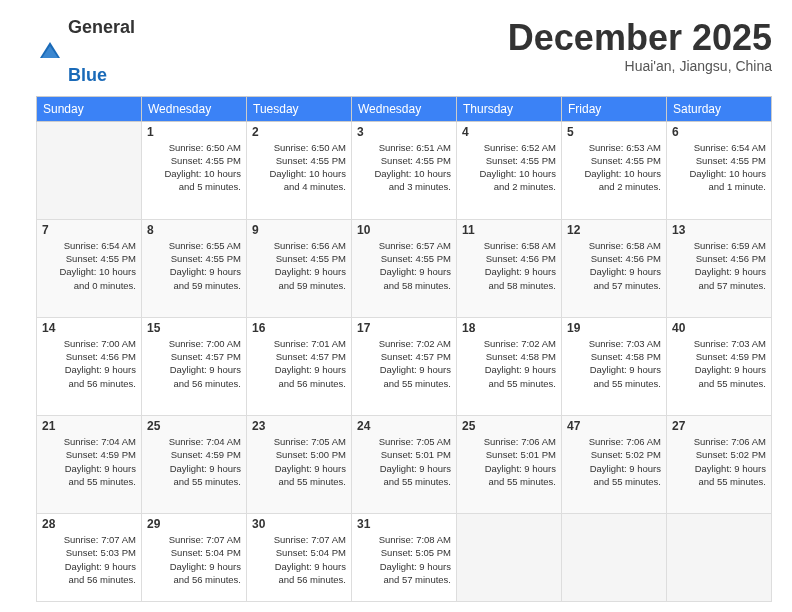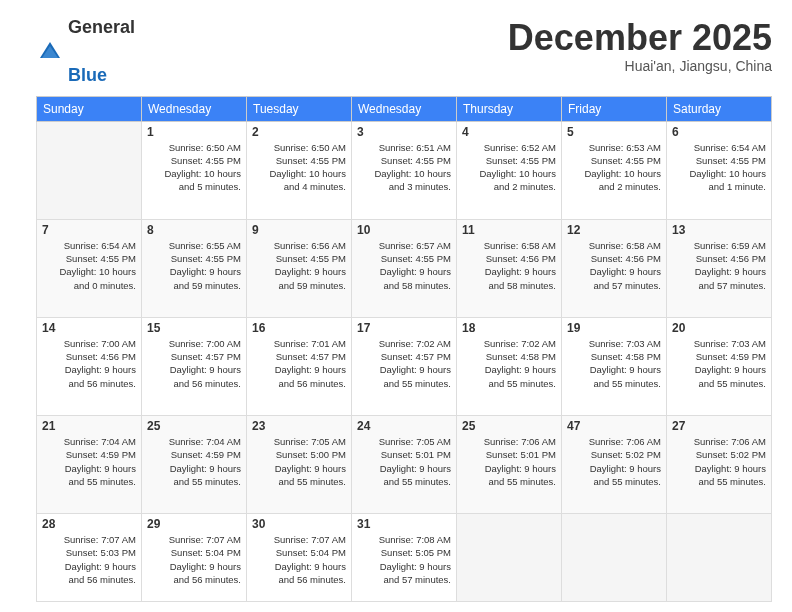--- a/index.html
+++ b/index.html
@@ -219,21 +219,21 @@
           </td>
           <td>
             <span class="day-number">18</span>
             <div class="day-info">Sunrise: 7:02 AM<br>Sunset: 4:58 PM<br>Daylight: 9 hours<br>and 55 minutes.</div>
           </td>
           <td>
             <span class="day-number">19</span>
             <div class="day-info">Sunrise: 7:03 AM<br>Sunset: 4:58 PM<br>Daylight: 9 hours<br>and 55 minutes.</div>
           </td>
           <td>
-            <span class="day-number">20</span>
+            <span class="day-number">40</span>
             <div class="day-info">Sunrise: 7:03 AM<br>Sunset: 4:59 PM<br>Daylight: 9 hours<br>and 55 minutes.</div>
           </td>
         </tr>
         <tr>
           <td>
             <span class="day-number">21</span>
             <div class="day-info">Sunrise: 7:04 AM<br>Sunset: 4:59 PM<br>Daylight: 9 hours<br>and 55 minutes.</div>
           </td>
           <td>
             <span class="day-number">25</span>

